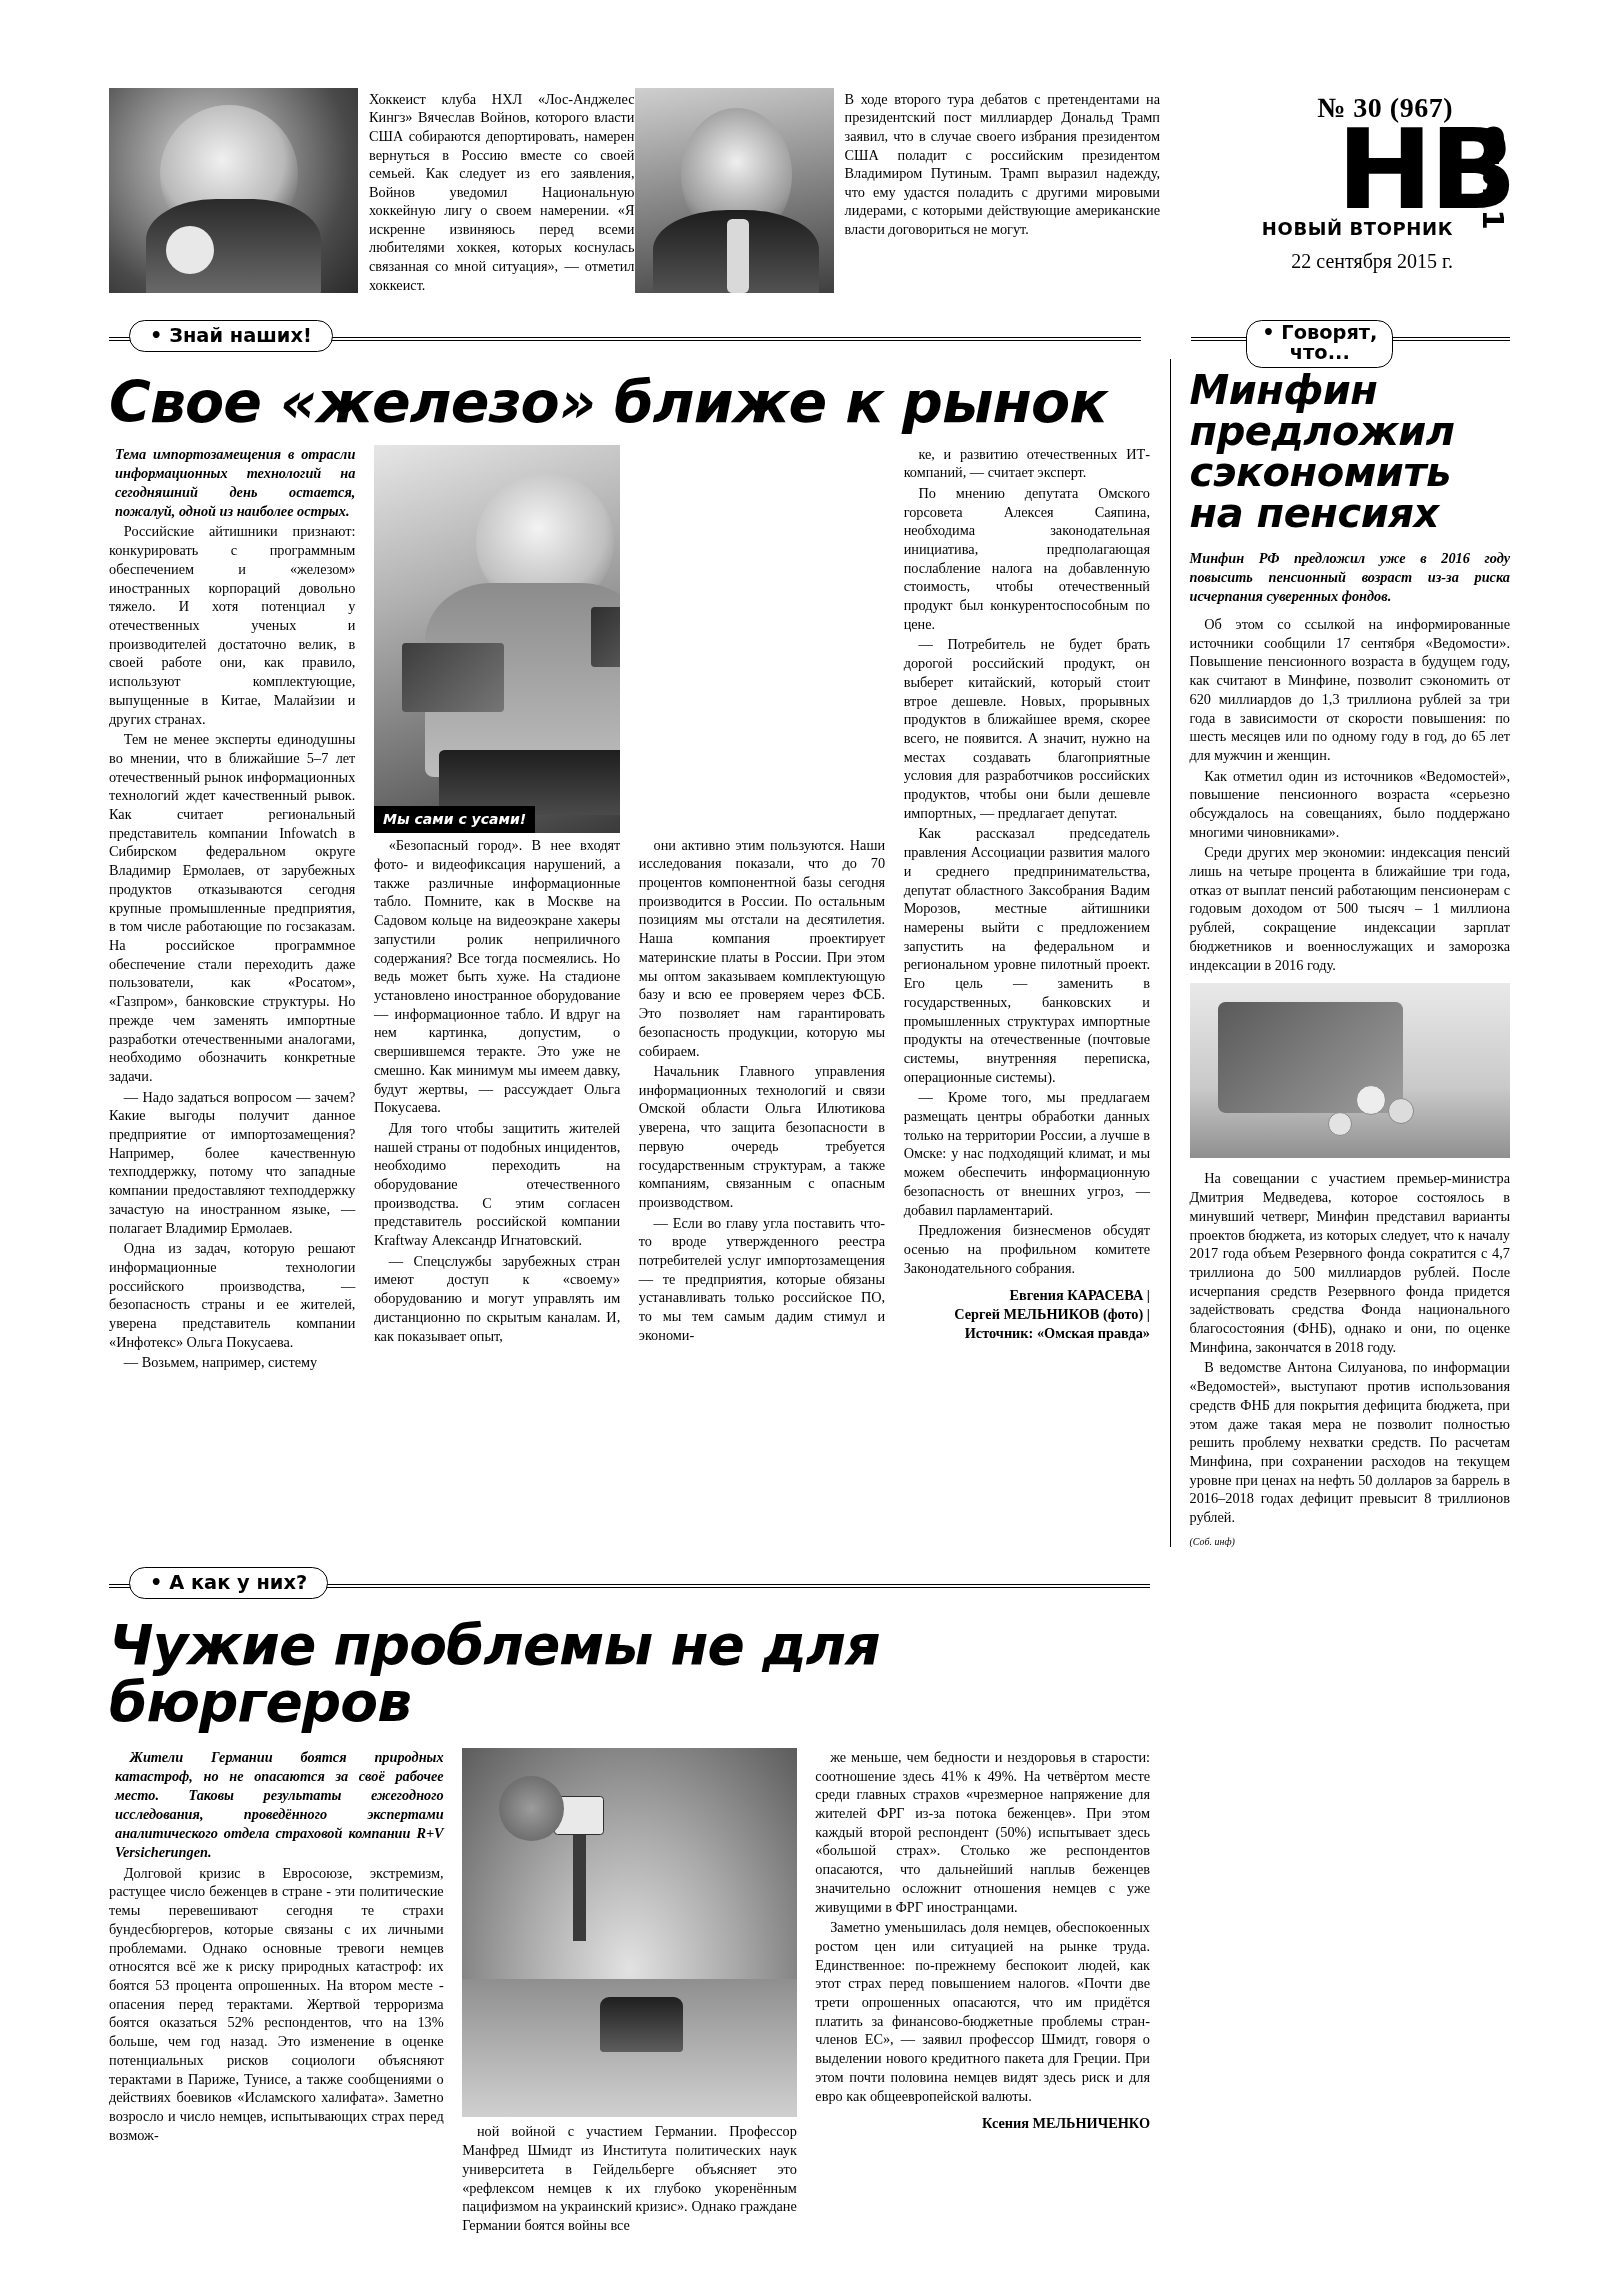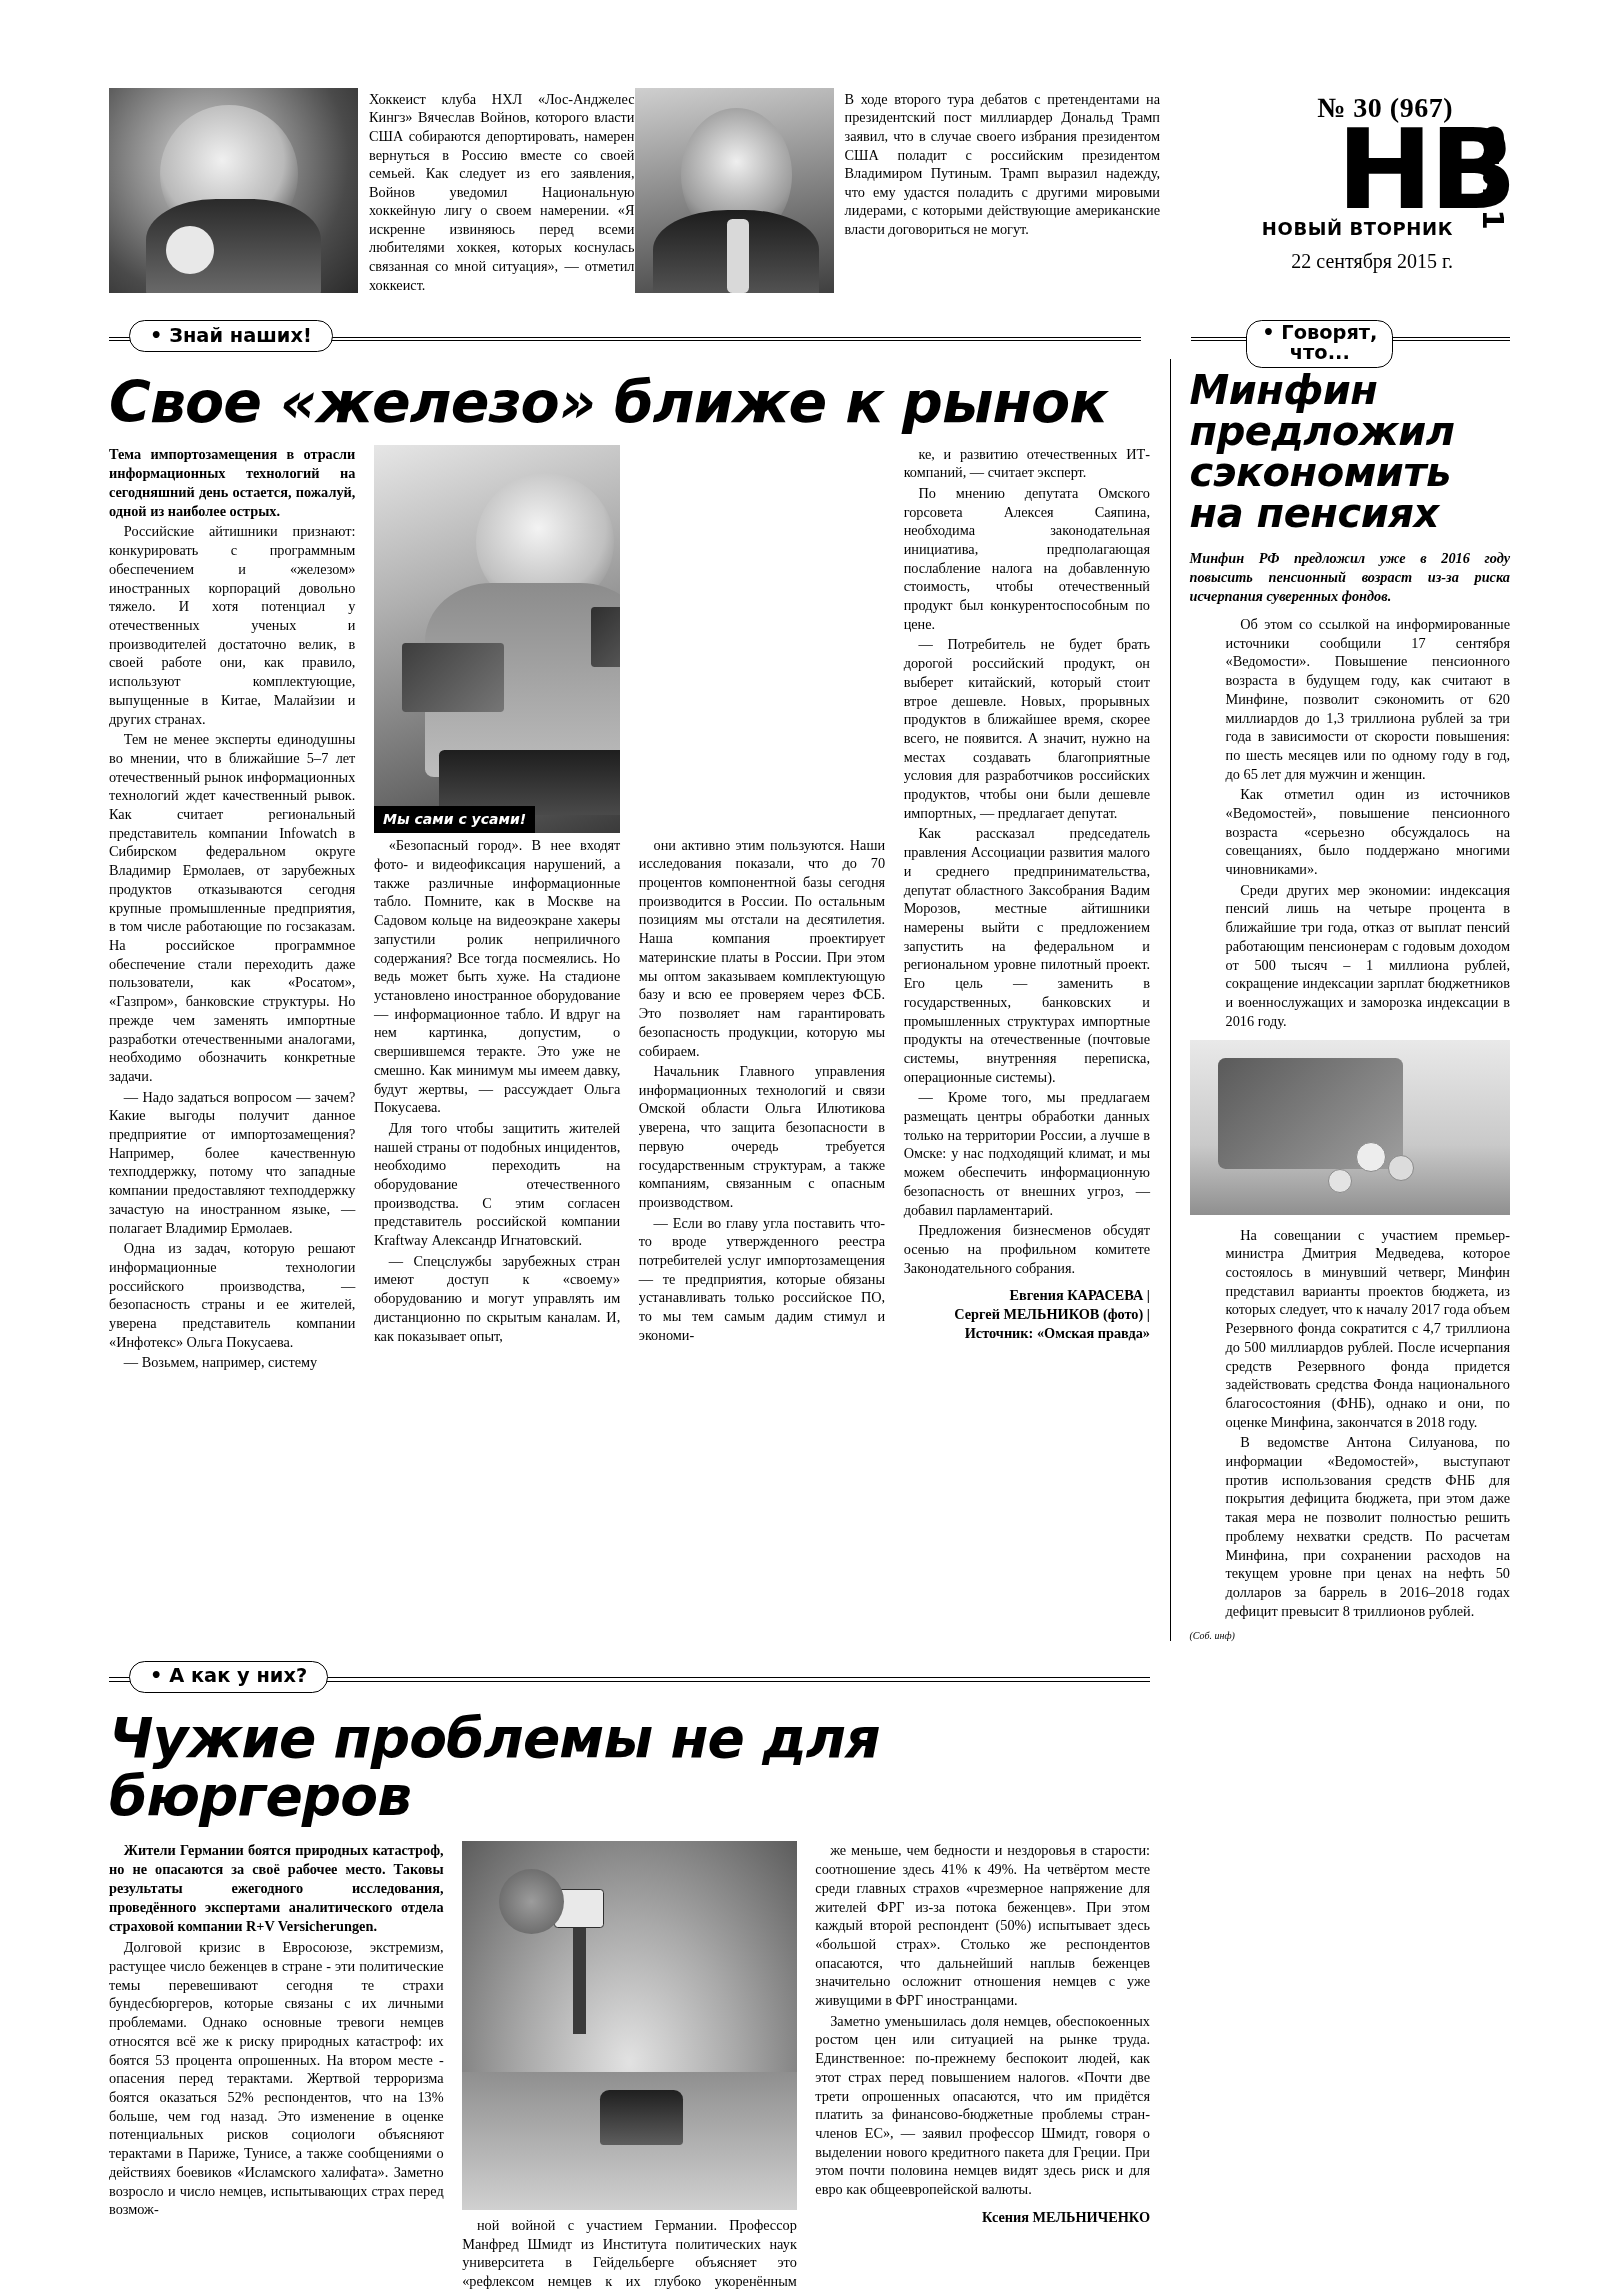--- a/index.html
+++ b/index.html
@@ -182,22 +182,24 @@
   .col {
     flex: 1;
     font-size: 14.3px;
     line-height: 1.31;
     text-align: justify;
     hyphens: auto;
   }
   .col p { margin: 0 0 1.8px 0; text-indent: 14.8px; }
   .lead {
     font-weight: bold;
+    font-style: italic;
     font-size: 14.3px;
     line-height: 1.33;
+    margin-left: 6px;
   }
   .lead p { text-indent: 0; }
 
   .photo-box {
     width: 100%;
     height: 388px;
     background: #7a7a7a;
     position: relative;
     overflow: hidden;
     margin-bottom: 3.7px;
@@ -239,21 +241,20 @@
     font-size: 14.3px;
     line-height: 1.32;
     text-align: justify;
     margin-bottom: 9.2px;
   }
   .r-text {
     font-size: 14.3px;
     line-height: 1.31;
     text-align: justify;
     hyphens: auto;
-    margin-left: 36px;
   }
   .r-text p { margin: 0 0 1.8px 0; text-indent: 14.8px; }
   .r-photo {
     width: 100%;
     height: 175px;
     background: #6b6b6b;
     margin: 9.2px 0 11px 0;
     position: relative;
     overflow: hidden;
   }

